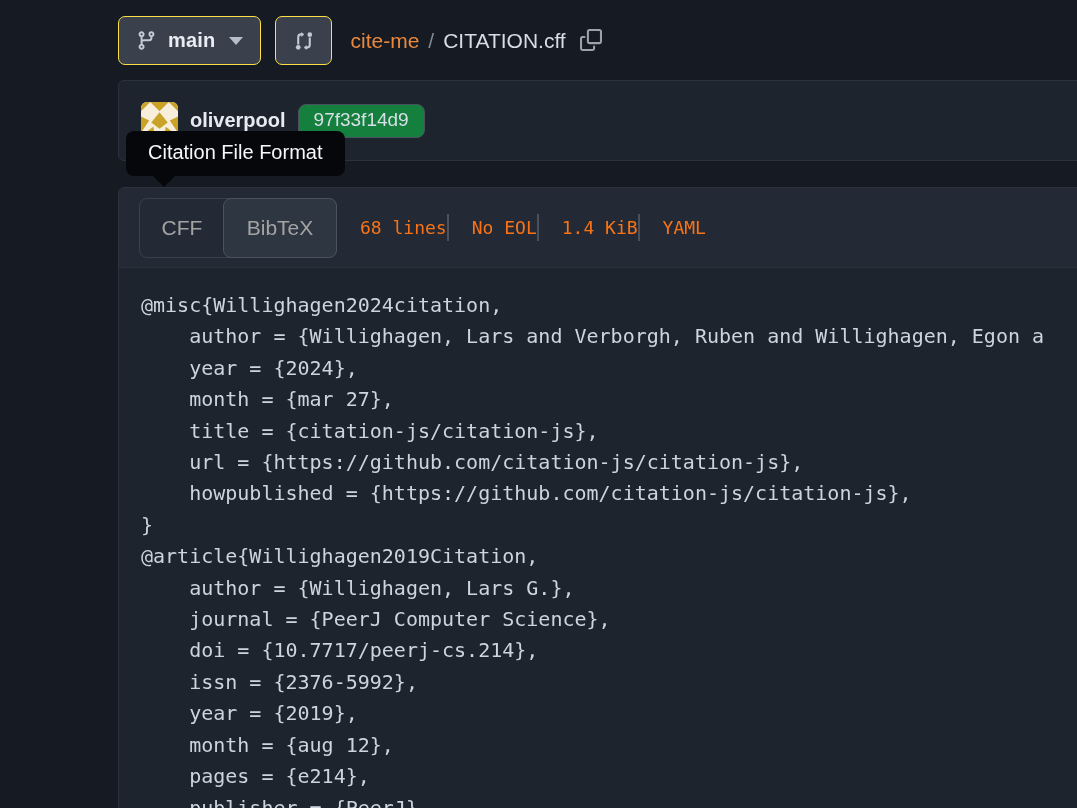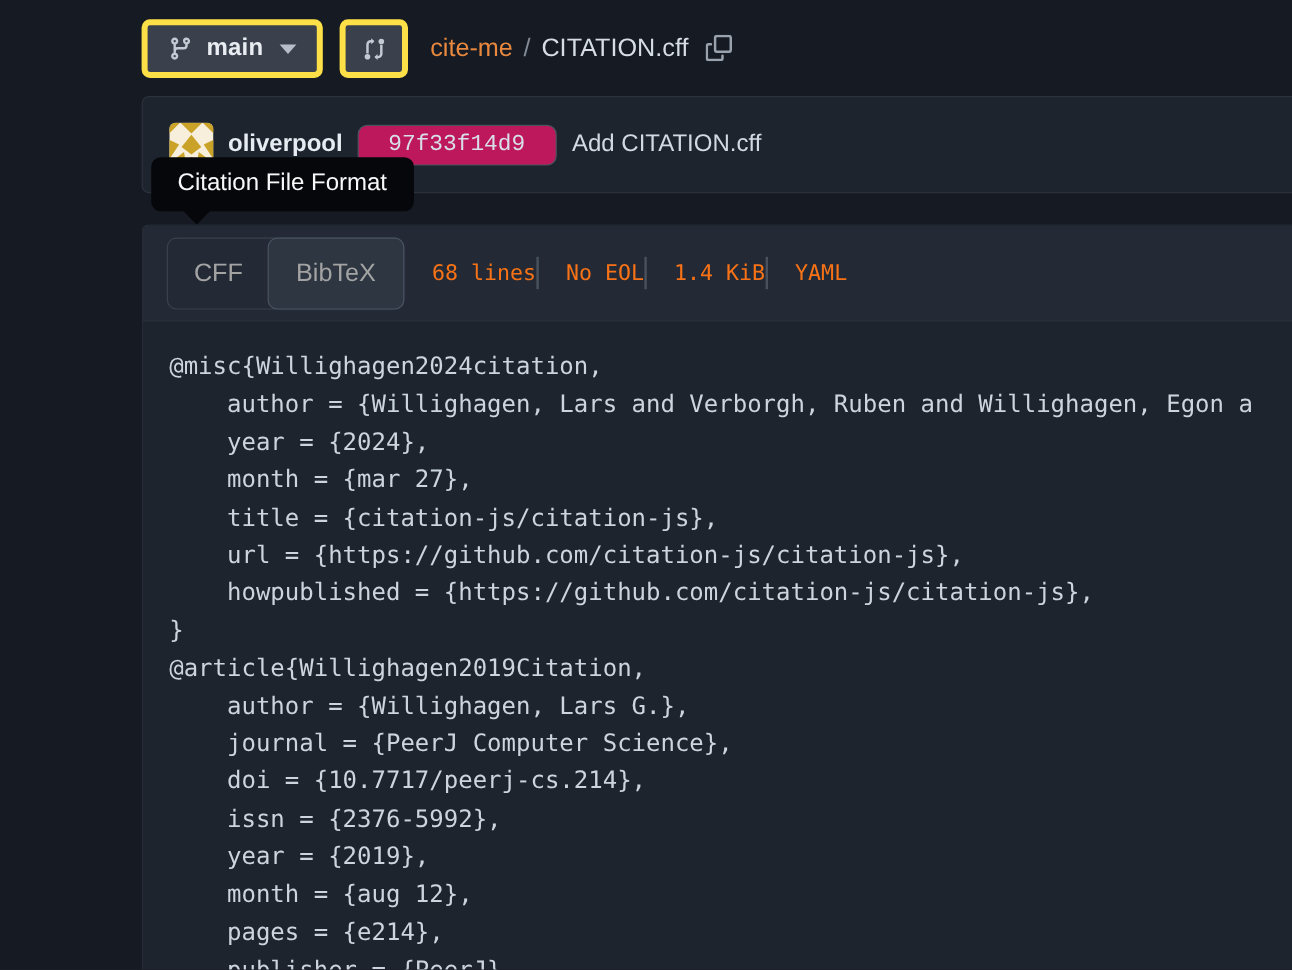--- a/index.html
+++ b/index.html
@@ -12,21 +12,21 @@
   }
   .offset { margin-left: 118px; margin-right: -24px; }
 
   
   .topbar {
     display: flex; align-items: center;
     margin-top: 16px; height: 49px;
   }
   .btn {
     display: inline-flex; align-items: center; justify-content: center;
-    height: 49px; background: #3a414d; border: 5px solid #fde047;
+    height: 49px; background: #3a414d; border: 1px solid #fde047;
     border-radius: 7px; color: #e9edf2; cursor: pointer;
   }
   .branch-btn { padding: 0 17px; gap: 11px; }
   .branch-btn .label { font-weight: bold; font-size: 20px; letter-spacing: .2px; }
   .caret {
     width: 0; height: 0; margin-left: 3px;
     border-left: 7px solid transparent; border-right: 7px solid transparent;
     border-top: 8px solid #b6bec9;
   }
   .compare-btn { width: 57px; margin-left: 14px; }
@@ -44,23 +44,23 @@
     margin-top: 15px; height: 81px;
     background: #1e242e; border: 1px solid #2b323e; border-radius: 6px 0 0 6px;
     display: flex; align-items: center; padding: 0 22px;
   }
   .avatar {
     width: 37px; height: 37px; border-radius: 6px; overflow: hidden;
     flex: 0 0 auto; cursor: pointer;
   }
   .commit-author { font-weight: bold; font-size: 20px; color: #e7ecf2; margin-left: 12px; cursor: pointer; }
   .commit-hash {
-    margin-left: 12px; font-family: Liberation Mono, monospace;
-    font-size: 19px; color: #d8dfe8; background: #be185d;
-    border: 1px solid #4a5260; border-radius: 8px; padding: 4px 25px 6px;
+    margin-left: 12px; font-family: Liberation Sans, sans-serif;
+    font-size: 19px; color: #d8dfe8; background: #15803d;
+    border: 1px solid #4a5260; border-radius: 8px; padding: 4px 15px 6px;
     cursor: pointer;
   }
   .commit-msg { margin-left: 13px; font-size: 20px; color: #d2d9e2; }
 
   
   .tooltip {
     position: absolute; left: 126px; top: 131px; z-index: 10;
     background: #06070a; color: #f7f8fa; font-size: 20px;
     padding: 10px 22px 12px; border-radius: 8px; white-space: nowrap;
   }
@@ -162,21 +162,20 @@
           <polygon points="36,14 28,18 36,30"></polygon>
         <polygon points="18,10 26,20 18,26 10,20"></polygon>
         <polygon points="4,30 12,24 14,36 4,36"></polygon>
           <polygon points="32,30 24,24 22,36 32,36"></polygon>
         <polygon points="14,30 18,34 22,30 18,28"></polygon>
       </g>
     </svg>
   </span>
   <a class="commit-author">oliverpool</a>
   <a class="commit-hash">97f33f14d9</a>
-  <span class="commit-msg">Add CITATION.cff</span>
 </div>
 
 <div class="tooltip">
   <span>Citation File Format</span>
 </div>
 
 <div class="file-box offset">
   <div class="file-header">
     <div class="segmented">
       <span class="segment cff">CFF</span>

